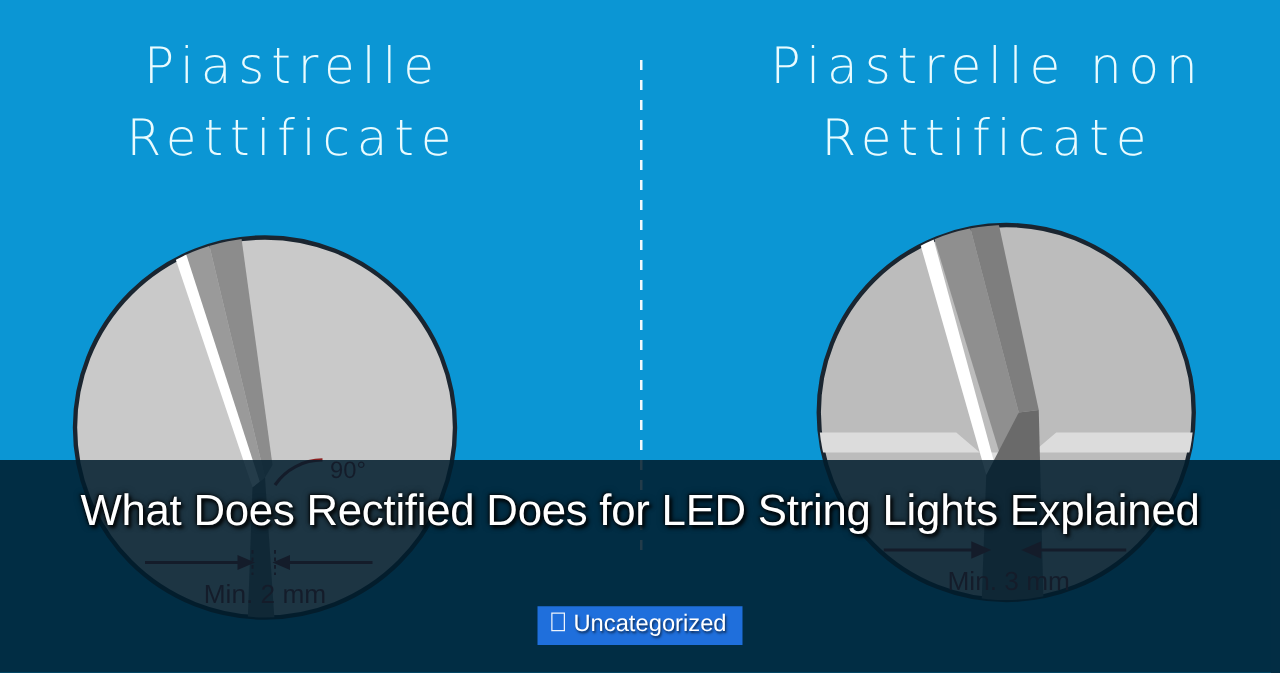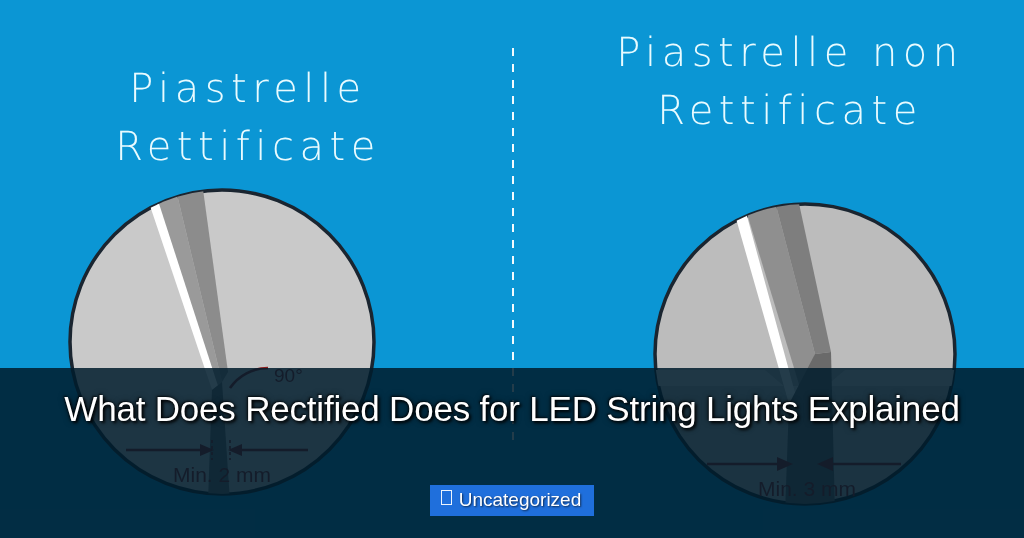--- a/index.html
+++ b/index.html
@@ -29,42 +29,42 @@
     color: #e9fbff;
     font-family: "DejaVu Sans", sans-serif;
     font-weight: 300;
     font-size: 40px;
     letter-spacing: 5.5px;
     line-height: 58px;
     text-align: center;
     white-space: pre-line;
     text-rendering: geometricPrecision;
   }
-  .heading.left  { left: 18px;  top: 24px; width: 460px; margin-top: 36px; }
+  .heading.left  { left: 4px;  top: 24px; width: 460px; }
   .heading.right { left: 560px; top: 24px; width: 460px; }
 
   .divider {
     position: absolute;
     left: 512px;
     top: 48px;
     width: 2px;
     height: 400px;
     background-image: linear-gradient(to bottom, #ffffff 0 8px, rgba(255,255,255,0) 8px 16px);
     background-size: 2px 16px;
     background-repeat: repeat-y;
     opacity: .95;
   }
 
   .diagram {
     position: absolute;
     width: 320px;
     height: 320px;
   }
-  .diagram.left  { left: 62px;  top: 182px; }
-  .diagram.right { left: 645px; top: 194px; }
+  .diagram.left  { left: 52px;  top: 182px; }
+  .diagram.right { left: 645px; top: 170px; }
 
   
   .overlay {
     position: absolute;
     left: 0;
     right: 0;
     top: 368px;
     bottom: 0;
     background: rgba(0, 28, 44, 0.86);
   }

